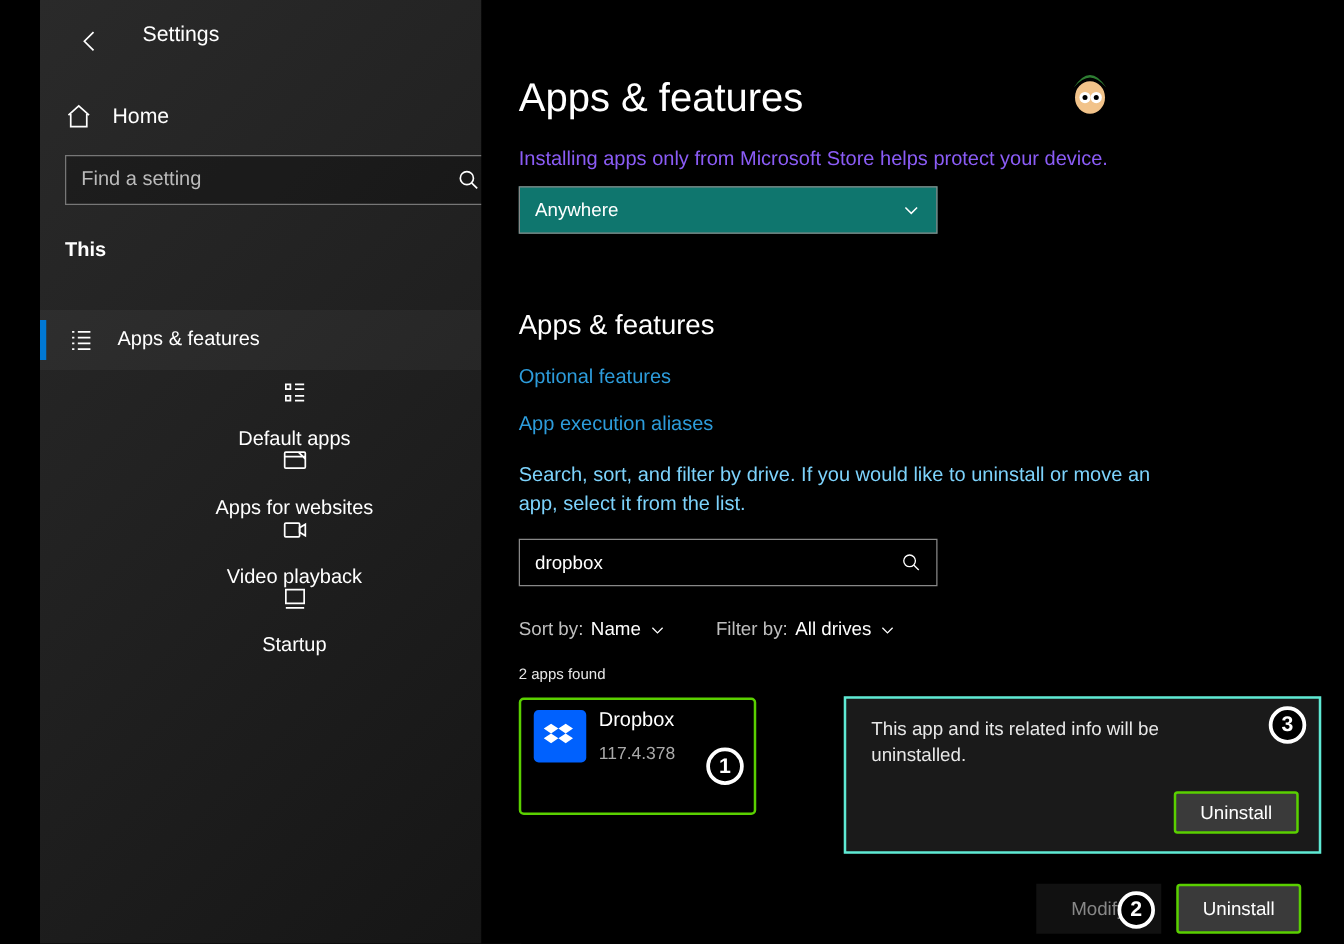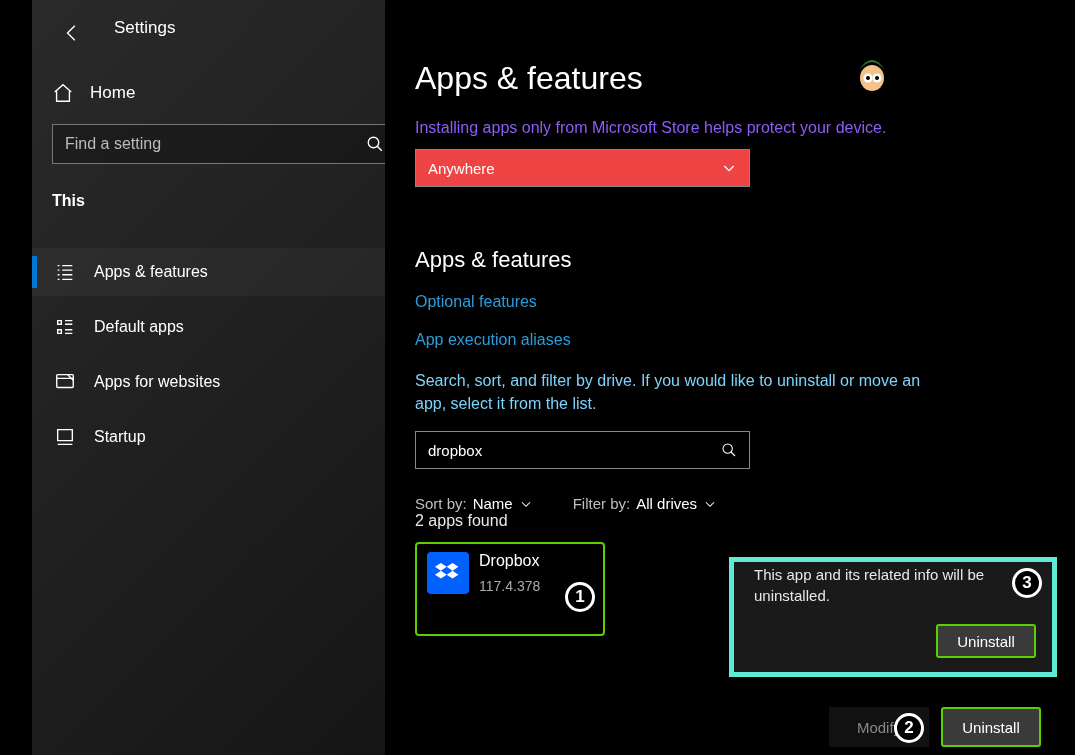--- a/index.html
+++ b/index.html
@@ -42,33 +42,33 @@
     position: absolute; left: 0; top: 248px; width: 385px;
   }
   .nav-item {
     height: 48px; display: flex; align-items: center; gap: 18px;
     padding-left: 22px; font-size: 16px; cursor: pointer; position: relative;
   }
   .nav-item.selected::before {
     content: ""; position: absolute; left: 0; top: 8px; bottom: 8px; width: 5px; background: #0078d4;
   }
   .nav-item.selected { background: rgba(255,255,255,0.04); }
-  .nav-item + .nav-item { margin-top: 7px; }
+  .nav-item + .nav-item { margin-top: 7px; flex-direction: column; }
   .nav-icon { width: 22px; height: 22px; flex: 0 0 22px; display: flex; align-items: center; justify-content: center; }
   .nav-icon svg { width: 22px; height: 22px; stroke: #fff; fill: none; stroke-width: 1.5; }
 
   
   .main {
     position: absolute; left: 385px; top: 0; right: 0; bottom: 0;
     background: #000; padding: 60px 40px 0 30px;
   }
   .page-title { font-size: 32px; font-weight: 500; margin-bottom: 22px; }
   .subtitle { font-size: 16px; color: #8b5cf6; margin-bottom: 12px; }
   .dropdown {
-    width: 335px; height: 38px; border: 1px solid #888; background: #ef4444;
+    width: 335px; height: 38px; border: 1px solid #888; background: #0f766e;
     display: flex; align-items: center; justify-content: space-between;
     padding: 0 12px; font-size: 15px; cursor: pointer;
   }
   .dropdown svg { width: 16px; height: 16px; stroke: #fff; fill: none; stroke-width: 1.8; }
 
   .section-heading { font-size: 22px; font-weight: 500; margin-top: 60px; margin-bottom: 20px; }
   .link { color: #2d9cdb; font-size: 16px; margin-bottom: 20px; cursor: pointer; display: block; }
   .help-text { font-size: 16px; color: #7dd3fc; line-height: 1.45; margin-bottom: 16px; max-width: 540px; }
 
   .search-apps {
@@ -79,21 +79,21 @@
     flex: 1; background: transparent; border: none; outline: none; color: #fff; font-size: 15px;
   }
   .search-apps svg { width: 16px; height: 16px; stroke: #fff; fill: none; stroke-width: 1.6; }
 
   .sort-row { display: flex; gap: 40px; margin-top: 26px; font-size: 15px; color: #e8e8e8; }
   .sort-ctl { display: flex; align-items: center; gap: 6px; cursor: pointer; justify-content: space-between; }
   .sort-ctl .lbl { color: #bfbfbf; }
   .sort-ctl .val { color: #fff; }
   .sort-ctl svg { width: 14px; height: 14px; stroke: #fff; fill: none; stroke-width: 1.8; }
 
-  .count { font-size: 16px; color: #e8e8e8; }
+  .count { margin-top: 20px; font-size: 12px; color: #e8e8e8; }
 
   .app-card {
     margin-top: 12px; width: 190px; height: 94px;
     border: 2px solid #5ad000; border-radius: 4px;
     display: flex; gap: 10px; padding: 8px 10px; position: relative;
     background: #000;
   }
   .app-icon {
     width: 42px; height: 42px; background: #0061fe; border-radius: 4px;
     display: flex; align-items: center; justify-content: center;
@@ -107,22 +107,22 @@
   .bubble {
     width: 30px; height: 30px; border: 3px solid #fff; border-radius: 50%;
     background: #000; color: #fff; font-size: 17px; font-weight: 700;
     display: flex; align-items: center; justify-content: center;
     position: absolute; z-index: 50;
   }
 
   
   .actions-wrap { position: absolute; right: 18px; bottom: 8px; width: 350px; height: 190px; }
   .popup {
-    position: absolute; right: 0; top: 0; width: 328px; background: #1a1a1a;
-    border: 5px solid #5eead4; padding: 2px 20px 16px 20px; font-size: 15px; line-height: 1.4;
+    position: absolute; right: 0; top: 0; width: 382px; background: #1a1a1a;
+    border: 2px solid #5eead4; padding: 14px 20px 16px 20px; font-size: 15px; line-height: 1.4;
   }
   .popup-msg { color: #e8e8e8; max-width: 260px; }
   .popup-btn {
     position: absolute; right: 16px; bottom: 14px; width: 100px; height: 34px;
     background: #3a3a3a; display: flex; align-items: center; justify-content: center;
     font-size: 15px; border: 2px solid #5ad000; border-radius: 3px; cursor: pointer;
   }
   .btn-ghost, .btn-primary {
     position: absolute; bottom: 0; height: 40px; width: 100px;
     display: flex; align-items: center; justify-content: center; font-size: 15px;
@@ -185,20 +185,29 @@
       <span>Default apps</span>
     </div>
     <div class="nav-item">
       <span class="nav-icon">
         <svg viewBox="0 0 24 24">
             <rect x="3" y="4" width="18" height="14" rx="1"></rect>
             <path d="M3 8h18M15 4l6 6"></path>
           </svg>
       </span>
       <span>Apps for websites</span>
+    </div>
+    <div class="nav-item">
+      <span class="nav-icon">
+        <svg viewBox="0 0 24 24">
+            <rect x="3" y="6" width="13" height="12" rx="1"></rect>
+            <path d="M16 10l5-3v10l-5-3z"></path>
+          </svg>
+      </span>
+      <span>Video playback</span>
     </div>
     <div class="nav-item">
       <span class="nav-icon">
         <svg viewBox="0 0 24 24">
             <path d="M4 4h16v12H4zM4 20h16"></path>
           </svg>
       </span>
       <span>Startup</span>
     </div>
   </div>

